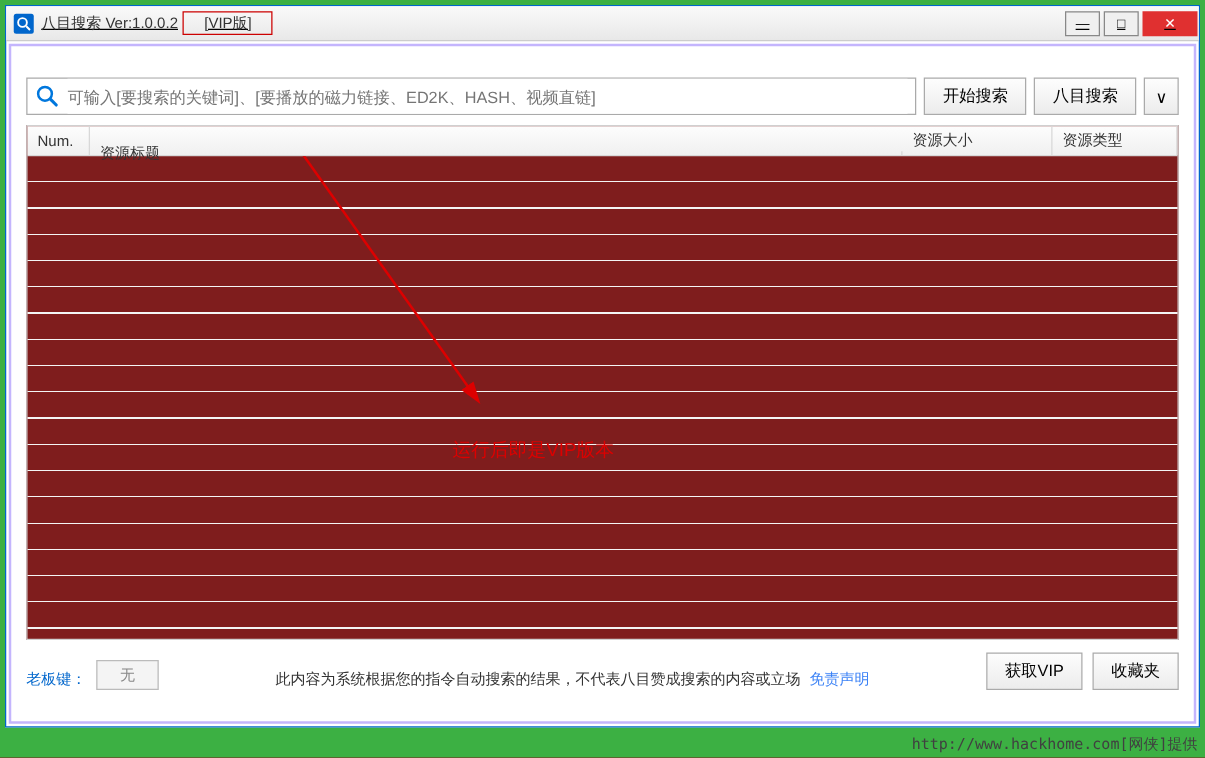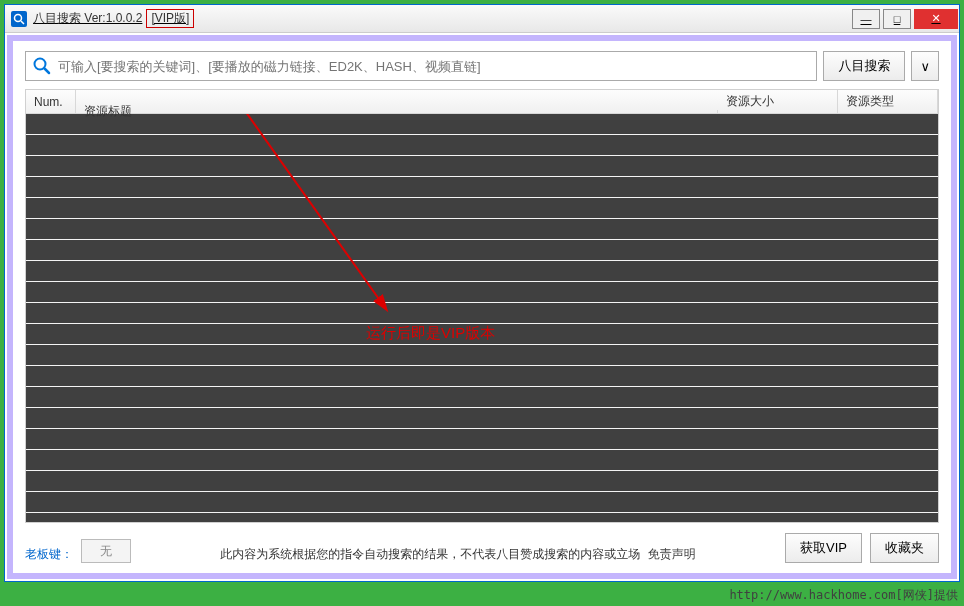--- a/index.html
+++ b/index.html
@@ -48,21 +48,21 @@
       font-weight: bold;
     }
     .title-text {
       font-size: 12px;
       color: #333;
     }
     .title-vip {
       font-size: 12px;
       color: #333;
       border: 1px solid #cc0000;
-      padding: 0 4px;
+      padding: 0 16px;
       margin-left: 4px;
       position: relative;
     }
     .window-controls {
       margin-left: auto;
       display: flex;
     }
     .win-btn {
       width: 28px;
       height: 20px;
@@ -72,23 +72,23 @@
       align-items: center;
       justify-content: center;
       margin-right: 3px;
       font-size: 11px;
       cursor: pointer;
     }
     .win-btn.close { background: #e03030; color: #fff; width: 44px; border: none; margin-right: 1px;}
     .win-btn.min, .win-btn.max { background: #f0f0f0; }
     .content {
       flex: 1;
-      border: 6px solid #c4b5fd;
+      border: 2px solid #c4b5fd;
       margin: 2px;
-      padding: 10px 12px;
+      padding: 25px 12px;
       display: flex;
       flex-direction: column;
       position: relative;
     }
     .search-row {
       display: flex;
       gap: 6px;
       margin-bottom: 8px;
       align-items: center;
     }
@@ -118,21 +118,21 @@
       padding: 0 14px;
       border: 1px solid #aaa;
       background: linear-gradient(#fdfdfd, #ececec);
       cursor: pointer;
       font-size: 13px;
     }
     .btn-sm { padding: 0 8px; }
     .table-wrap {
       flex: 1;
       border: 1px solid #d0d0d0;
-      background: #404040;
+      background: #7f1d1d;
       position: relative;
     }
     .table-header {
       display: flex;
       height: 24px;
       border-bottom: 1px solid #d8d8d8;
       background: linear-gradient(#fdfdfd, #f0f0f0);
     }
     .th {
       border-right: 1px solid #d8d8d8;
@@ -153,38 +153,39 @@
         transparent 0,
         transparent 20px,
         #f4f4f4 20px,
         #f4f4f4 21px
       );
     }
     .annotation {
       position: absolute;
       color: #dd0000;
       font-size: 15px;
+      margin-top: 16px;
     }
     .arrow-svg {
       position: absolute;
       top: 0;
       left: 0;
       pointer-events: none;
     }
     .bottom-row {
       display: flex;
       align-items: flex-end;
       margin-top: 10px;
       gap: 8px;
       font-size: 13px;
     }
     .bosskey-label { color: #0066cc; }
     .bosskey-btn { height: 24px; padding: 0 18px; border: 1px solid #bbb; background: #f4f4f4; color: #888; }
     .disclaimer { flex: 1; text-align: center; color: #333; }
-    .disclaimer .link { color: #404040; margin-left: 4px; }
+    .disclaimer .link { color: #3b82f6; margin-left: 4px; }
     .footer-source {
       position: absolute;
       bottom: 2px;
       right: 6px;
       color: #404040;
       font-size: 12px;
       font-family: "SimSun", monospace;
     }
   </style>
 </head>
@@ -213,20 +214,21 @@
     <div class="search-row">
       <div class="search-box">
         <span class="search-icon">
           <svg width="20" height="20" viewBox="0 0 20 20">
               <circle cx="8" cy="8" r="5.5" fill="none" stroke="#0077dd" stroke-width="2"></circle>
               <line x1="12.5" y1="12.5" x2="17" y2="17" stroke="#0077dd" stroke-width="2.5" stroke-linecap="round"></line>
             </svg>
         </span>
         <input class="search-input" placeholder="可输入[要搜索的关键词]、[要播放的磁力链接、ED2K、HASH、视频直链]" style="">
       </div>
+      <button class="btn">开始搜索</button>
       <button class="btn">八目搜索</button>
       <button class="btn btn-sm">∨</button>
     </div>
 
     <div class="table-wrap">
       <div class="table-header">
         <div class="th num">Num.</div>
         <div class="th title">资源标题</div>
         <div class="th size">资源大小</div>
         <div class="th type">资源类型</div>

